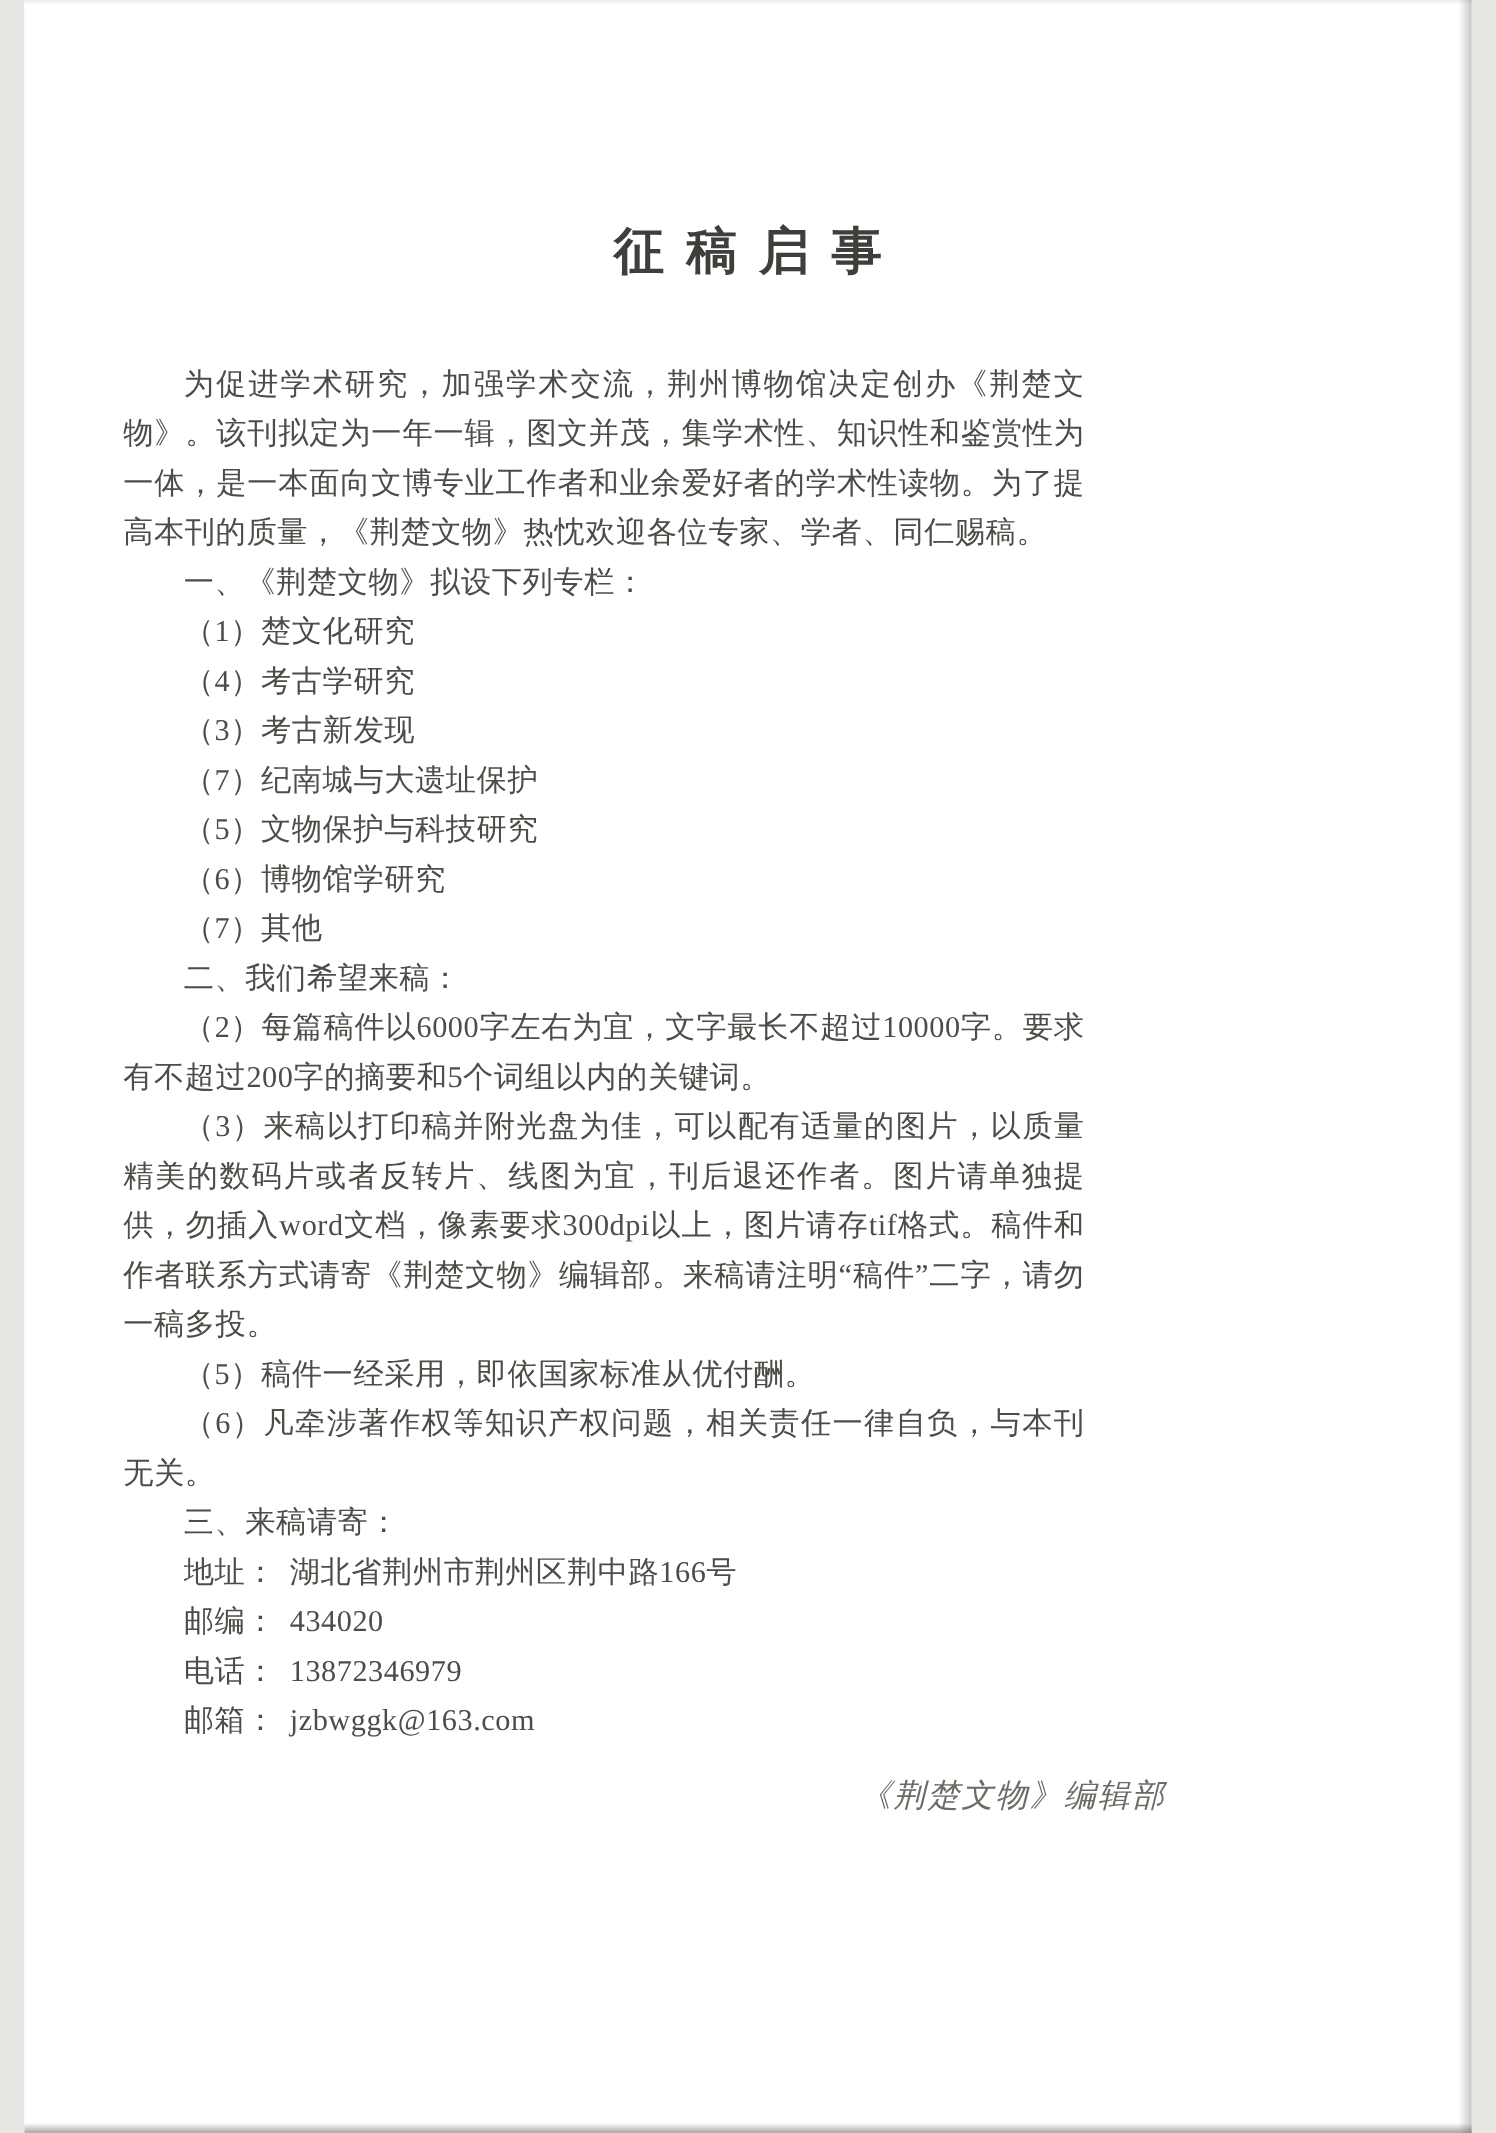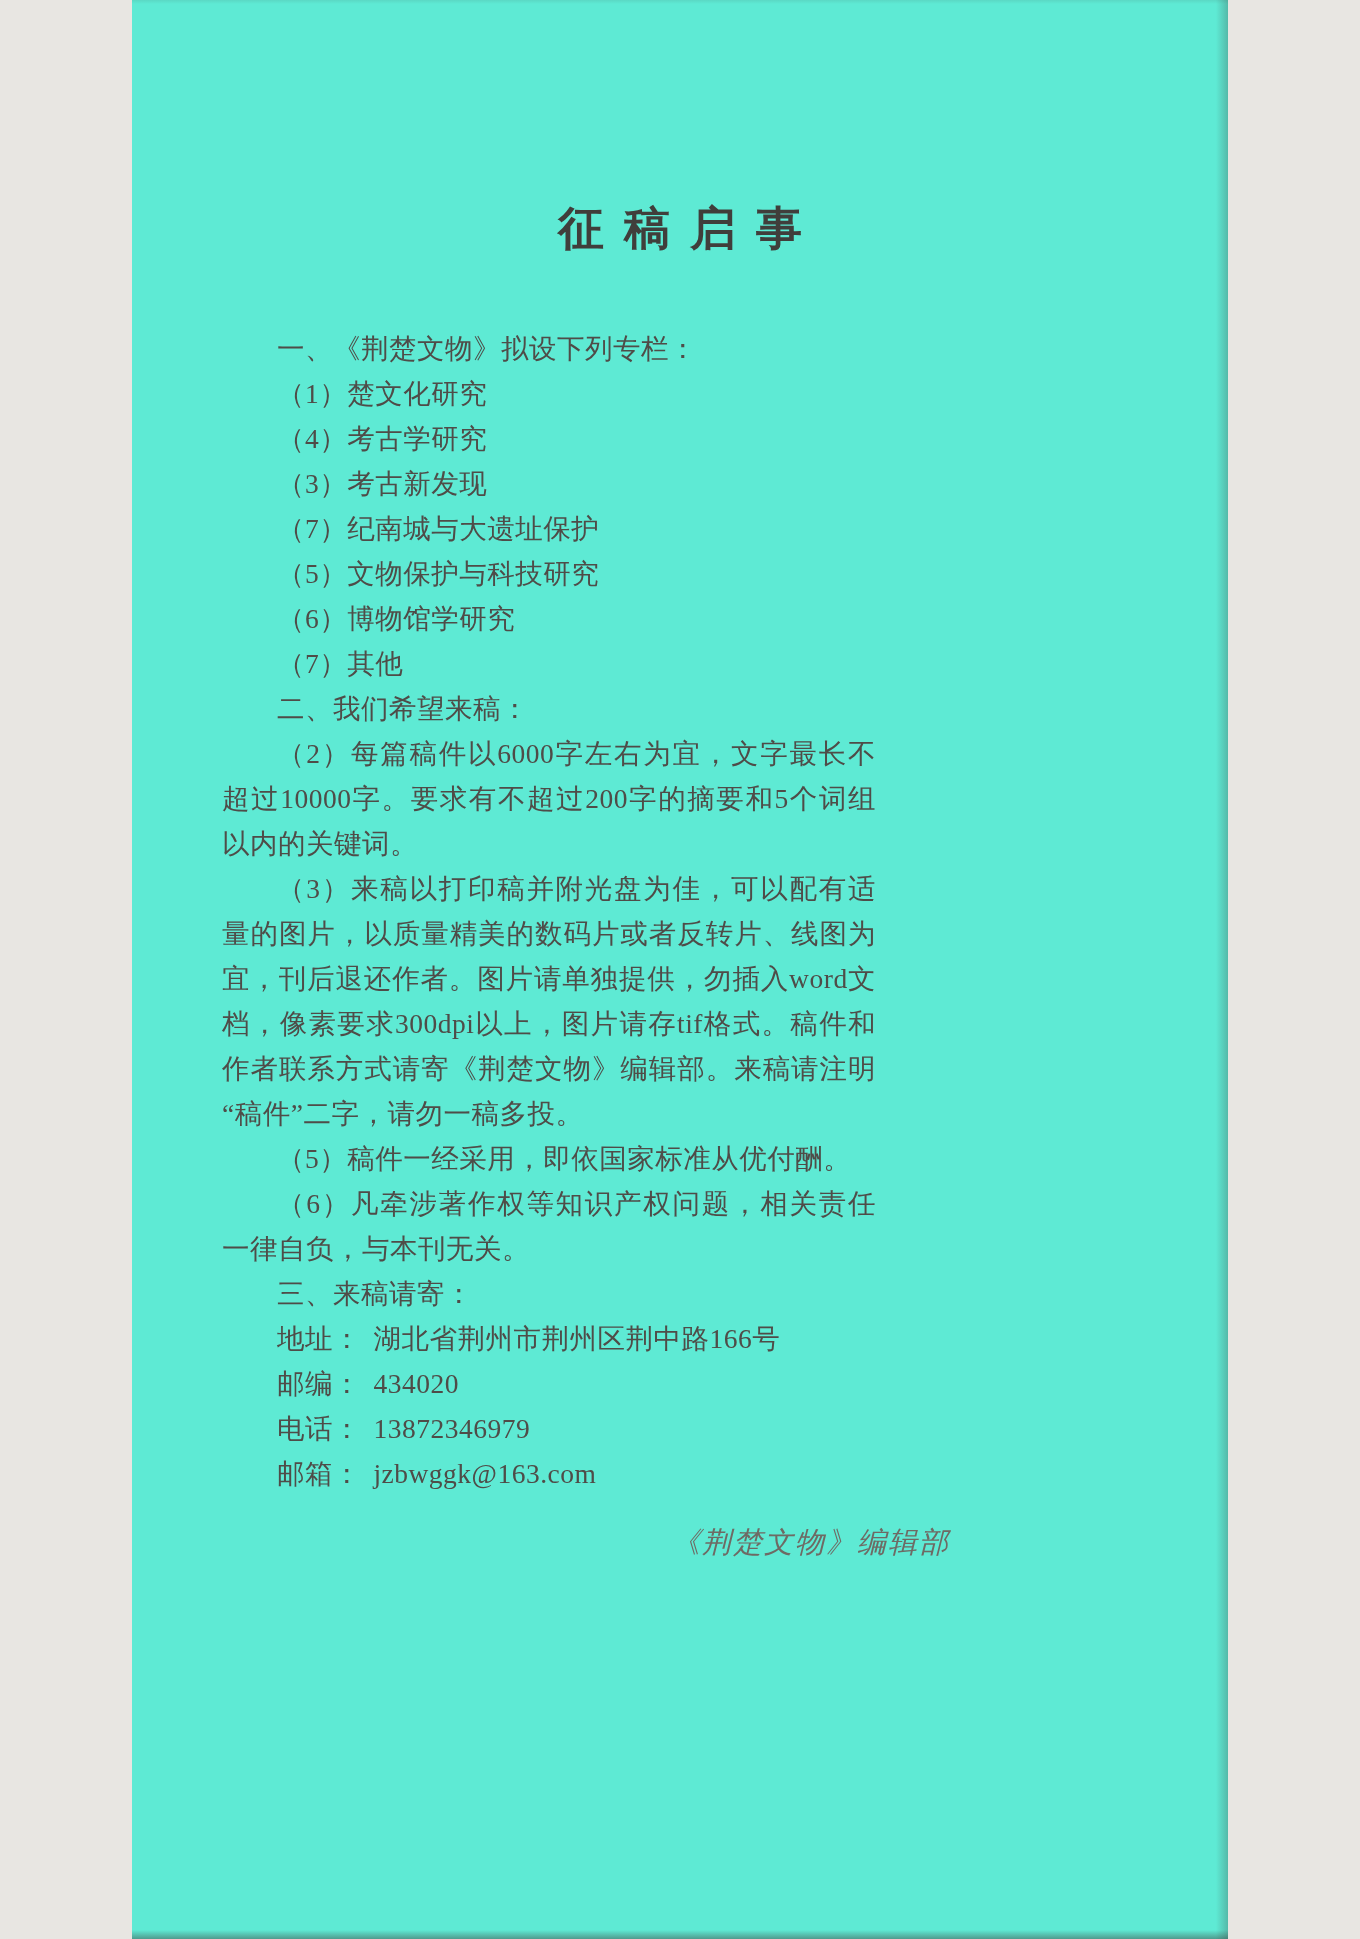--- a/index.html
+++ b/index.html
@@ -2,24 +2,24 @@
 <html lang="zh"><head>
 <meta charset="utf-8">
 <style>
   html, body {
     margin: 0;
     padding: 0;
     background: #e8e6e2;
   }
   .scan-page {
     position: relative;
-    width: 1096px;
+    width: 1316px;
     height: 1939px;
     margin: 0 auto;
-    background: #5eead4;
+    background: #ffffff;
     overflow: hidden;
     font-family: "Liberation Serif", "DejaVu Serif", serif;
     color: #4f4c48;
   }
   
   .edge-right {
     position: absolute; top: 0; right: 0; width: 12px; height: 100%;
     background: linear-gradient(to right, rgba(0,0,0,0), rgba(60,58,55,0.28));
     pointer-events: none;
   }
@@ -81,20 +81,21 @@
 </style>
 </head>
 <body>
 
 <div class="scan-page">
 
   <h1 class="doc-title">征稿启事</h1>
 
   <div class="doc-body">
 
+    <p class="para">为促进学术研究，加强学术交流，荆州博物馆决定创办《荆楚文物》。该刊拟定为一年一辑，图文并茂，集学术性、知识性和鉴赏性为一体，是一本面向文博专业工作者和业余爱好者的学术性读物。为了提高本刊的质量，《荆楚文物》热忱欢迎各位专家、学者、同仁赐稿。</p>
 
     <p class="line">一、《荆楚文物》拟设下列专栏：</p>
     <p class="line">（1）楚文化研究</p>
     <p class="line">（4）考古学研究</p>
     <p class="line">（3）考古新发现</p>
     <p class="line">（7）纪南城与大遗址保护</p>
     <p class="line">（5）文物保护与科技研究</p>
     <p class="line">（6）博物馆学研究</p>
     <p class="line">（7）其他</p>
 

